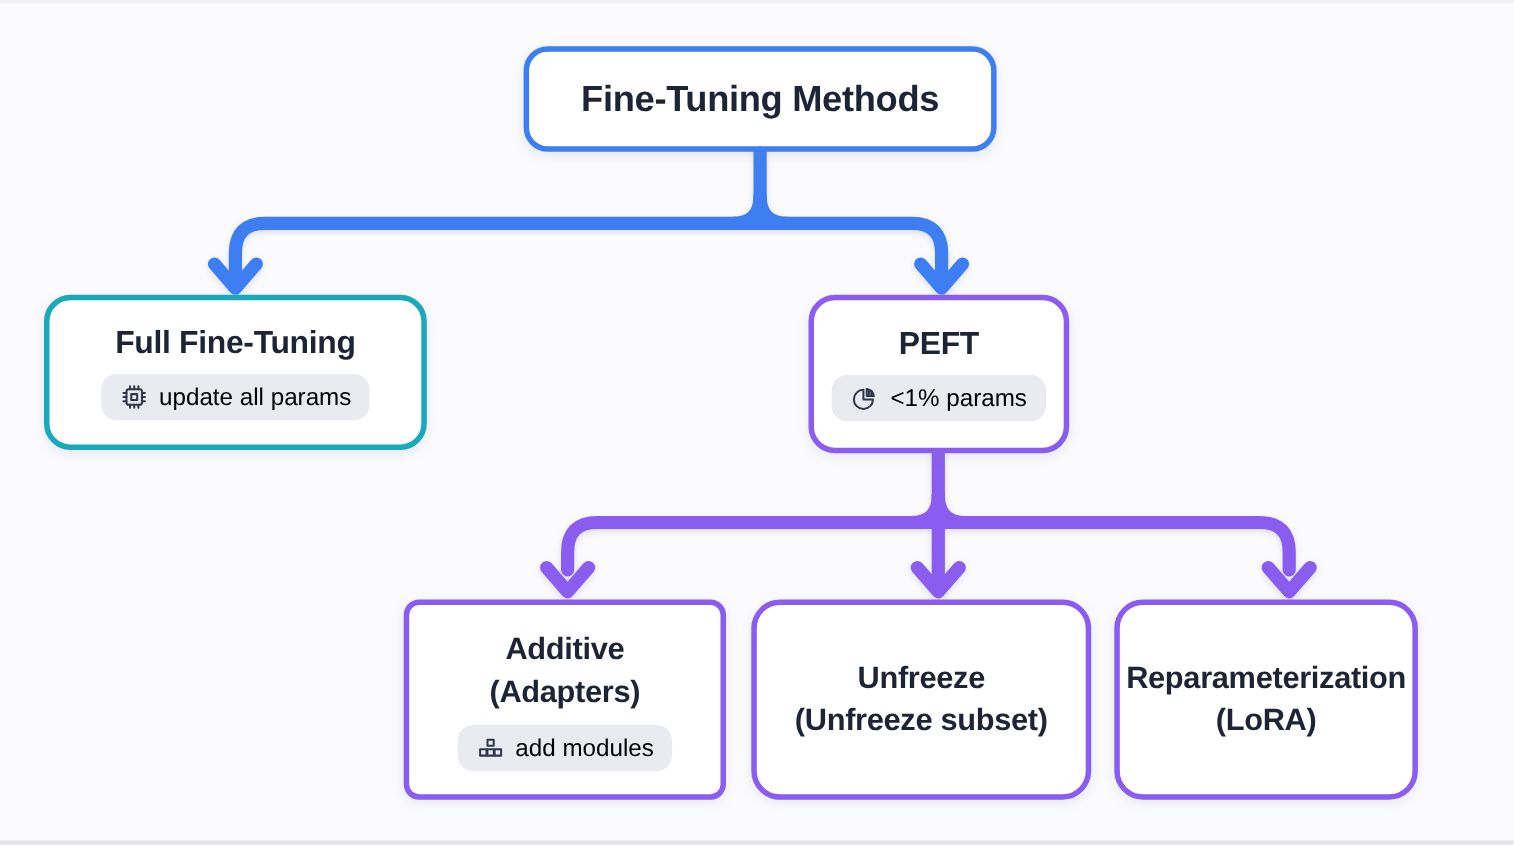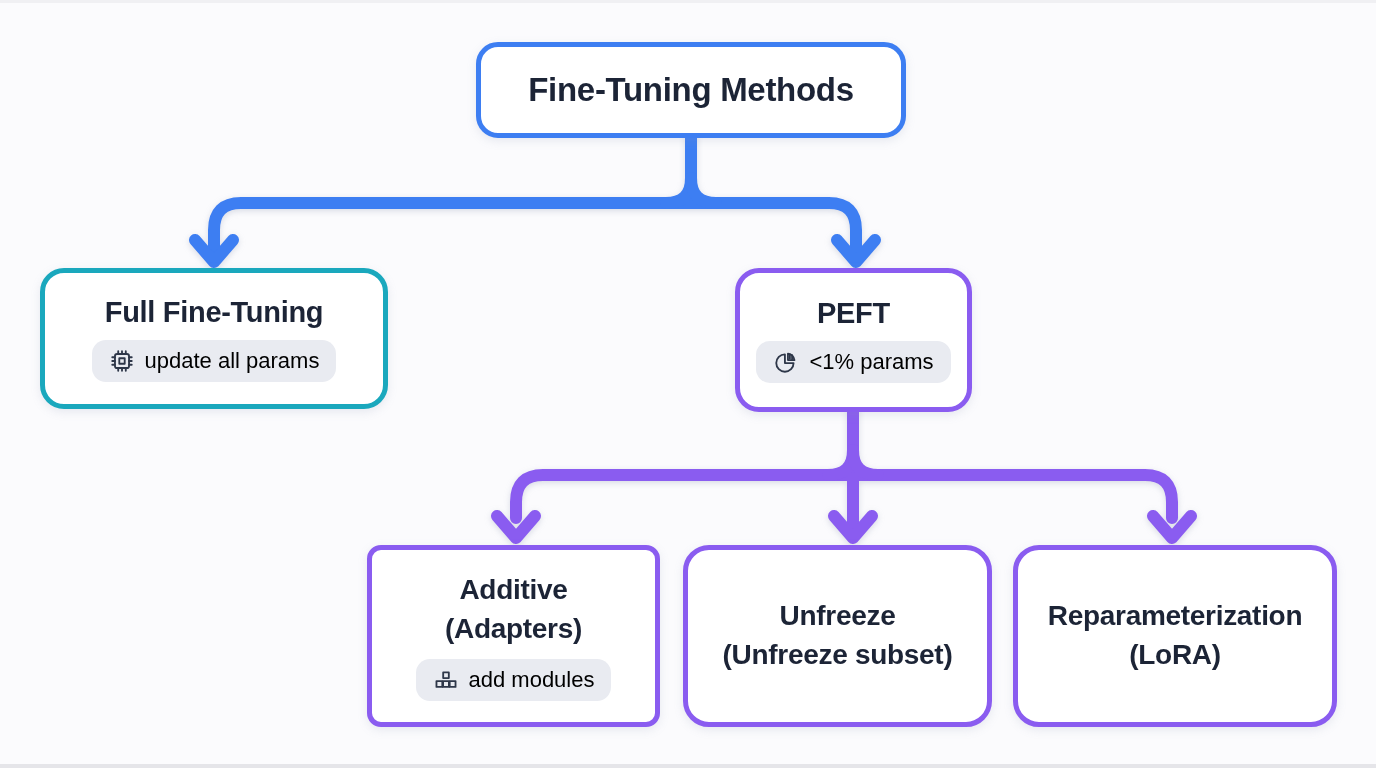--- a/index.html
+++ b/index.html
@@ -22,21 +22,21 @@
     position:absolute;background:#ffffff;border-radius:24px;
     display:flex;flex-direction:column;align-items:center;justify-content:center;
     gap:11px;box-shadow:0 3px 10px rgba(140,150,175,0.18);
     box-sizing:border-box;
   }
   .node-root{left:476px;top:42px;width:430px;height:96px;border:5px solid #3d7ef2;border-radius:22px;}
   .node-full{left:40px;top:268px;width:348px;height:141px;border:5px solid #1aa8bd;}
   .node-peft{left:735px;top:268px;width:237px;height:144px;border:5px solid #8a5cf0;}
   .node-additive{left:367px;top:545px;width:293px;height:182px;border:5px solid #8a5cf0;border-radius:14px;}
   .node-selective{left:683px;top:545px;width:309px;height:182px;border:5px solid #8a5cf0;border-radius:26px;}
-  .node-repar{left:1013px;top:545px;width:324px;height:182px;border:5px solid #8a5cf0;border-radius:26px;}
+  .node-repar{left:1013px;top:545px;width:276px;height:182px;border:5px solid #8a5cf0;border-radius:26px;}
 
   .title-root{font-size:33px;font-weight:600;letter-spacing:-0.3px;}
   .title-l1{font-size:29px;font-weight:600;letter-spacing:-0.3px;}
   .title-l2{font-size:28px;font-weight:600;letter-spacing:-0.3px;line-height:1.38;text-align:center;}
   .title-l2 span{display:block;}
 
   .badge{
     display:flex;align-items:center;gap:10px;
     background:#e9ebf1;border-radius:14px;padding:8px 17px;
     font-size:22px;color:#000000;white-space:nowrap;

